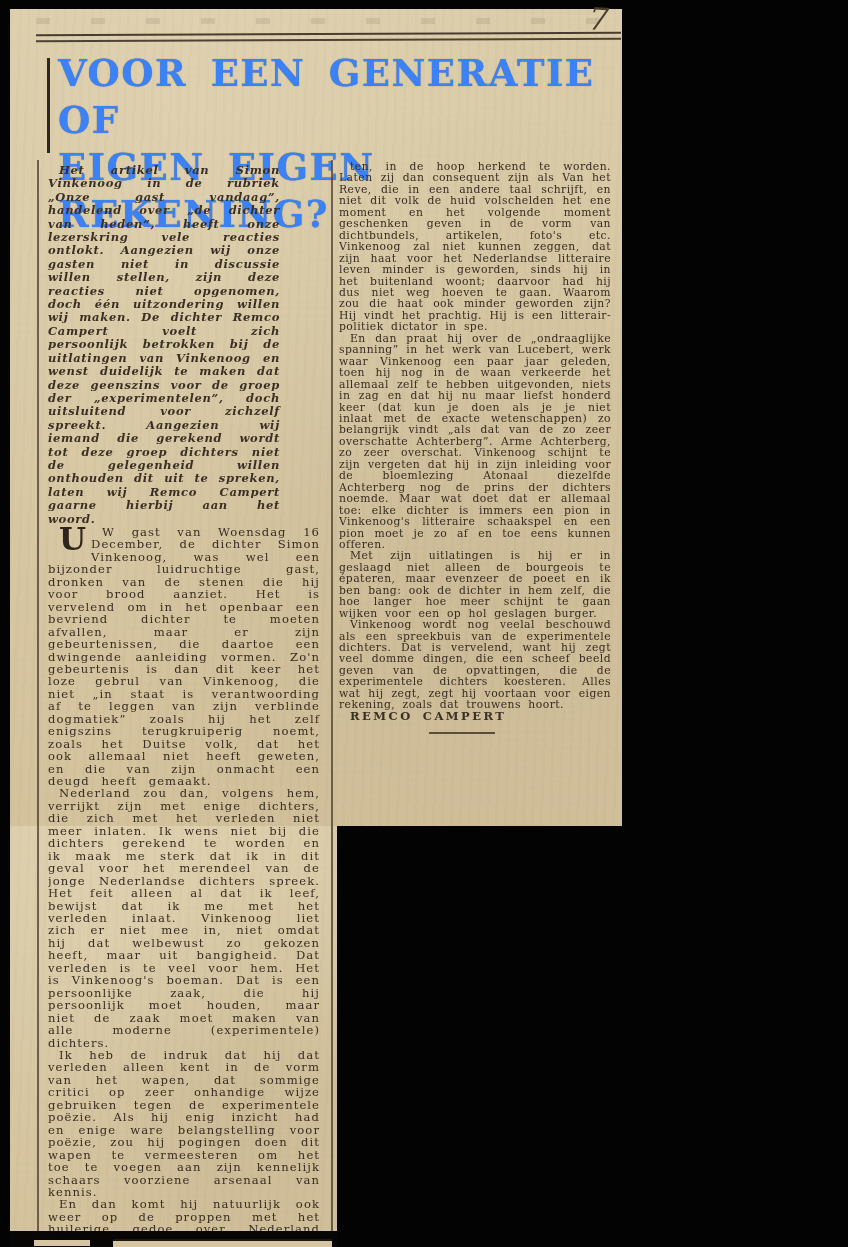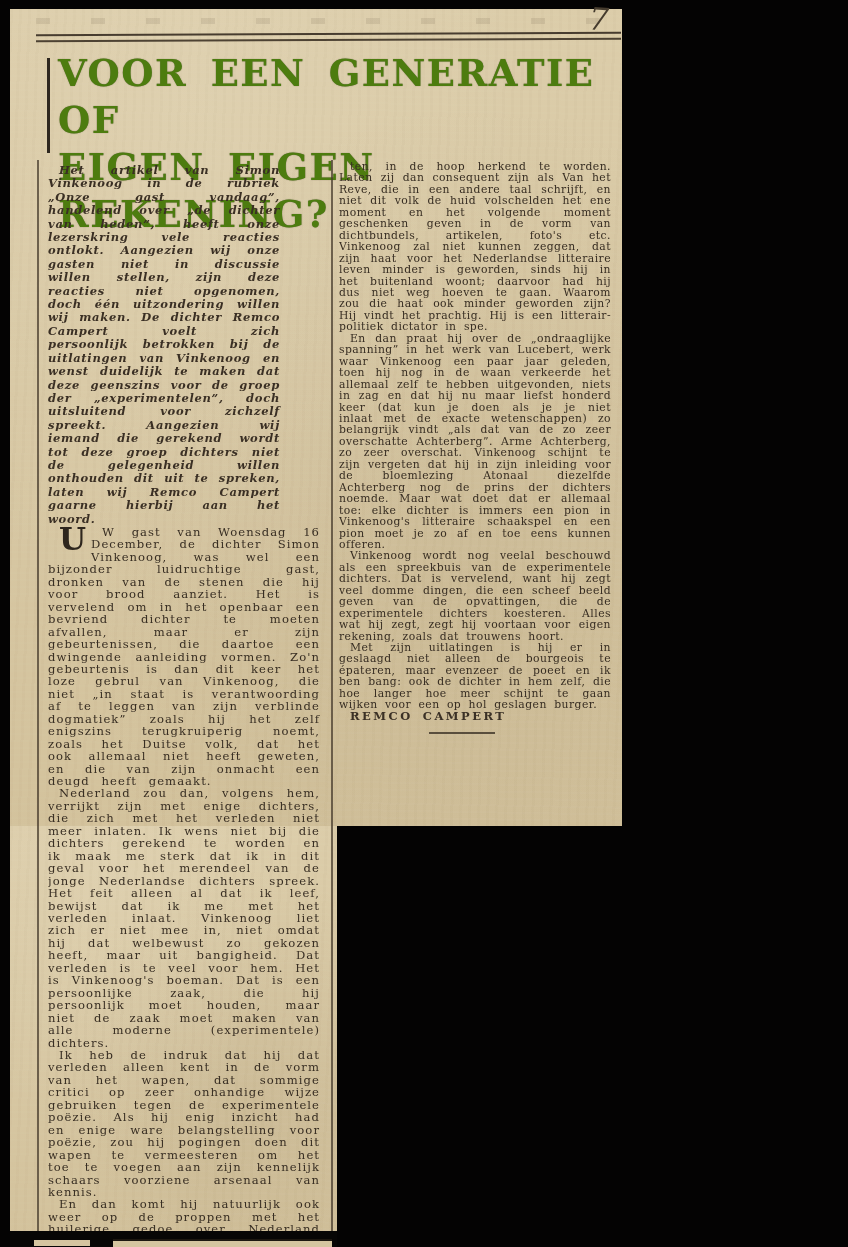--- a/index.html
+++ b/index.html
@@ -14,21 +14,21 @@
   .paper-tail{left:10px;top:826px;width:327px;height:406px;}
   .grain{position:absolute;inset:0;pointer-events:none;opacity:.5;background:
       repeating-linear-gradient(92deg, rgba(110,90,60,0.05) 0 3px, transparent 3px 9px),
       repeating-linear-gradient(1deg, rgba(255,255,255,0.04) 0 2px, transparent 2px 7px);}
   
   .page-number{position:absolute;left:589px;top:1px;font-style:italic;font-size:31px;
       color:#453b2d;transform:rotate(4deg);}
   .top-rule{position:absolute;left:36px;top:33px;width:585px;height:4px;
       border-top:2px solid #473c2f;border-bottom:2px solid #4d4233;transform:rotate(-0.25deg);}
   .headline{position:absolute;left:58px;top:50px;width:560px;font-weight:700;
-      font-size:37px;line-height:47px;letter-spacing:1.5px;word-spacing:9px;color:#4d7c0f;
+      font-size:37px;line-height:47px;letter-spacing:1.5px;word-spacing:9px;color:#3b82f6;
       text-shadow:0 0 1px rgba(42,35,27,.55);}
   .headline-bar{position:absolute;left:47px;top:58px;width:3px;height:95px;background:#2e271f;}
   .vrule{position:absolute;width:2px;background:rgba(72,60,45,.75);}
   .rule-left{left:37px;top:160px;height:1071px;}
   .rule-mid{left:331px;top:160px;height:1071px;}
   
   .col{position:absolute;color:#372d22;text-align:justify;overflow:hidden;}
   .col p{margin:0;text-indent:11px;}
   .col-left{left:48px;top:164px;width:272px;height:1068px;
       font-size:11.6px;line-height:12.45px;letter-spacing:1.05px;word-spacing:7px;}
@@ -80,22 +80,22 @@
     <p class="intro">Het artikel van Simon Vinkenoog in de rubriek „Onze gast vandaag”, handelend over „de dichter van heden”, heeft onze lezerskring vele reacties ontlokt. Aangezien wij onze gasten niet in discussie willen stellen, zijn deze reacties niet opgenomen, doch één uitzondering willen wij maken. De dichter Remco Campert voelt zich persoonlijk betrokken bij de uitlatingen van Vinkenoog en wenst duidelijk te maken dat deze geenszins voor de groep der „experimentelen”, doch uitsluitend voor zichzelf spreekt. Aangezien wij iemand die gerekend wordt tot deze groep dichters niet de gelegenheid willen onthouden dit uit te spreken, laten wij Remco Campert gaarne hierbij aan het woord.</p>
     <p class="opening"><span class="dropcap">U</span><span>W gast van Woensdag 16 December, de dichter Simon Vinkenoog, was wel een bijzonder luidruchtige gast, dronken van de stenen die hij voor brood aanziet. Het is vervelend om in het openbaar een bevriend dichter te moeten afvallen, maar er zijn gebeurtenissen, die daartoe een dwingende aanleiding vormen. Zo'n gebeurtenis is dan dit keer het loze gebrul van Vinkenoog, die niet „in staat is verantwoording af te leggen van zijn verblinde dogmatiek” zoals hij het zelf enigszins terugkruiperig noemt, zoals het Duitse volk, dat het ook allemaal niet heeft geweten, en die van zijn onmacht een deugd heeft gemaakt.</span></p>
     <p>Nederland zou dan, volgens hem, verrijkt zijn met enige dichters, die zich met het verleden niet meer inlaten. Ik wens niet bij die dichters gerekend te worden en ik maak me sterk dat ik in dit geval voor het merendeel van de jonge Nederlandse dichters spreek. Het feit alleen al dat ik leef, bewijst dat ik me met het verleden inlaat. Vinkenoog liet zich er niet mee in, niet omdat hij dat welbewust zo gekozen heeft, maar uit bangigheid. Dat verleden is te veel voor hem. Het is Vinkenoog's boeman. Dat is een persoonlijke zaak, die hij persoonlijk moet houden, maar niet de zaak moet maken van alle moderne (experimentele) dichters.</p>
     <p>Ik heb de indruk dat hij dat verleden alleen kent in de vorm van het wapen, dat sommige critici op zeer onhandige wijze gebruiken tegen de experimentele poëzie. Als hij enig inzicht had en enige ware belangstelling voor poëzie, zou hij pogingen doen dit wapen te vermeesteren om het toe te voegen aan zijn kennelijk schaars voorziene arsenaal van kennis.</p>
     <p>En dan komt hij natuurlijk ook weer op de proppen met het huilerige gedoe over Nederland dat zijn dichters niet eert en ook Slauerhoff wordt bij de verleden haren uit zijn zeemansgraf gesleept en er blijken ook „anderen” te zijn, „die zich vloekend terugtrekken” (wie? en vloeken ze echt?) en weer anderen, die in het buitenland wonen en niet van plan zijn ooit nog terug te keren. Nu ja, alleen zo nu en dan om de ronde van de uitgevers te doen en zich kleine interviewtjes te laten afnemen en in Amsterdamse café's te zit-</p>
   </div>
 
   <div class="col col-right">
     <p class="opening">ten, in de hoop herkend te worden. Laten zij dan consequent zijn als Van het Reve, die in een andere taal schrijft, en niet dit volk de huid volschelden het ene moment en het volgende moment geschenken geven in de vorm van dichtbundels, artikelen, foto's etc. Vinkenoog zal niet kunnen zeggen, dat zijn haat voor het Nederlandse litteraire leven minder is geworden, sinds hij in het buitenland woont; daarvoor had hij dus niet weg hoeven te gaan. Waarom zou die haat ook minder geworden zijn? Hij vindt het prachtig. Hij is een litterair-politiek dictator in spe.</p>
     <p>En dan praat hij over de „ondraaglijke spanning” in het werk van Lucebert, werk waar Vinkenoog een paar jaar geleden, toen hij nog in de waan verkeerde het allemaal zelf te hebben uitgevonden, niets in zag en dat hij nu maar liefst honderd keer (dat kun je doen als je je niet inlaat met de exacte wetenschappen) zo belangrijk vindt „als dat van de zo zeer overschatte Achterberg”. Arme Achterberg, zo zeer overschat. Vinkenoog schijnt te zijn vergeten dat hij in zijn inleiding voor de bloemlezing Atonaal diezelfde Achterberg nog de prins der dichters noemde. Maar wat doet dat er allemaal toe: elke dichter is immers een pion in Vinkenoog's litteraire schaakspel en een pion moet je zo af en toe eens kunnen offeren.</p>
+    <p>Met zijn uitlatingen is hij er in geslaagd niet alleen de bourgeois te épateren, maar evenzeer de poeet en ik ben bang: ook de dichter in hem zelf, die hoe langer hoe meer schijnt te gaan wijken voor een op hol geslagen burger.</p>
     <p>Vinkenoog wordt nog veelal beschouwd als een spreekbuis van de experimentele dichters. Dat is vervelend, want hij zegt veel domme dingen, die een scheef beeld geven van de opvattingen, die de experimentele dichters koesteren. Alles wat hij zegt, zegt hij voortaan voor eigen rekening, zoals dat trouwens hoort.</p>
-    <p>Met zijn uitlatingen is hij er in geslaagd niet alleen de bourgeois te épateren, maar evenzeer de poeet en ik ben bang: ook de dichter in hem zelf, die hoe langer hoe meer schijnt te gaan wijken voor een op hol geslagen burger.</p>
     <p class="signature">REMCO CAMPERT</p>
     <div class="end-rule"></div>
   </div>
 
   <div class="bottom-band"></div>
   <div class="sliver sliver-1"></div>
   <div class="sliver sliver-2"></div>
 
 </div>
 

